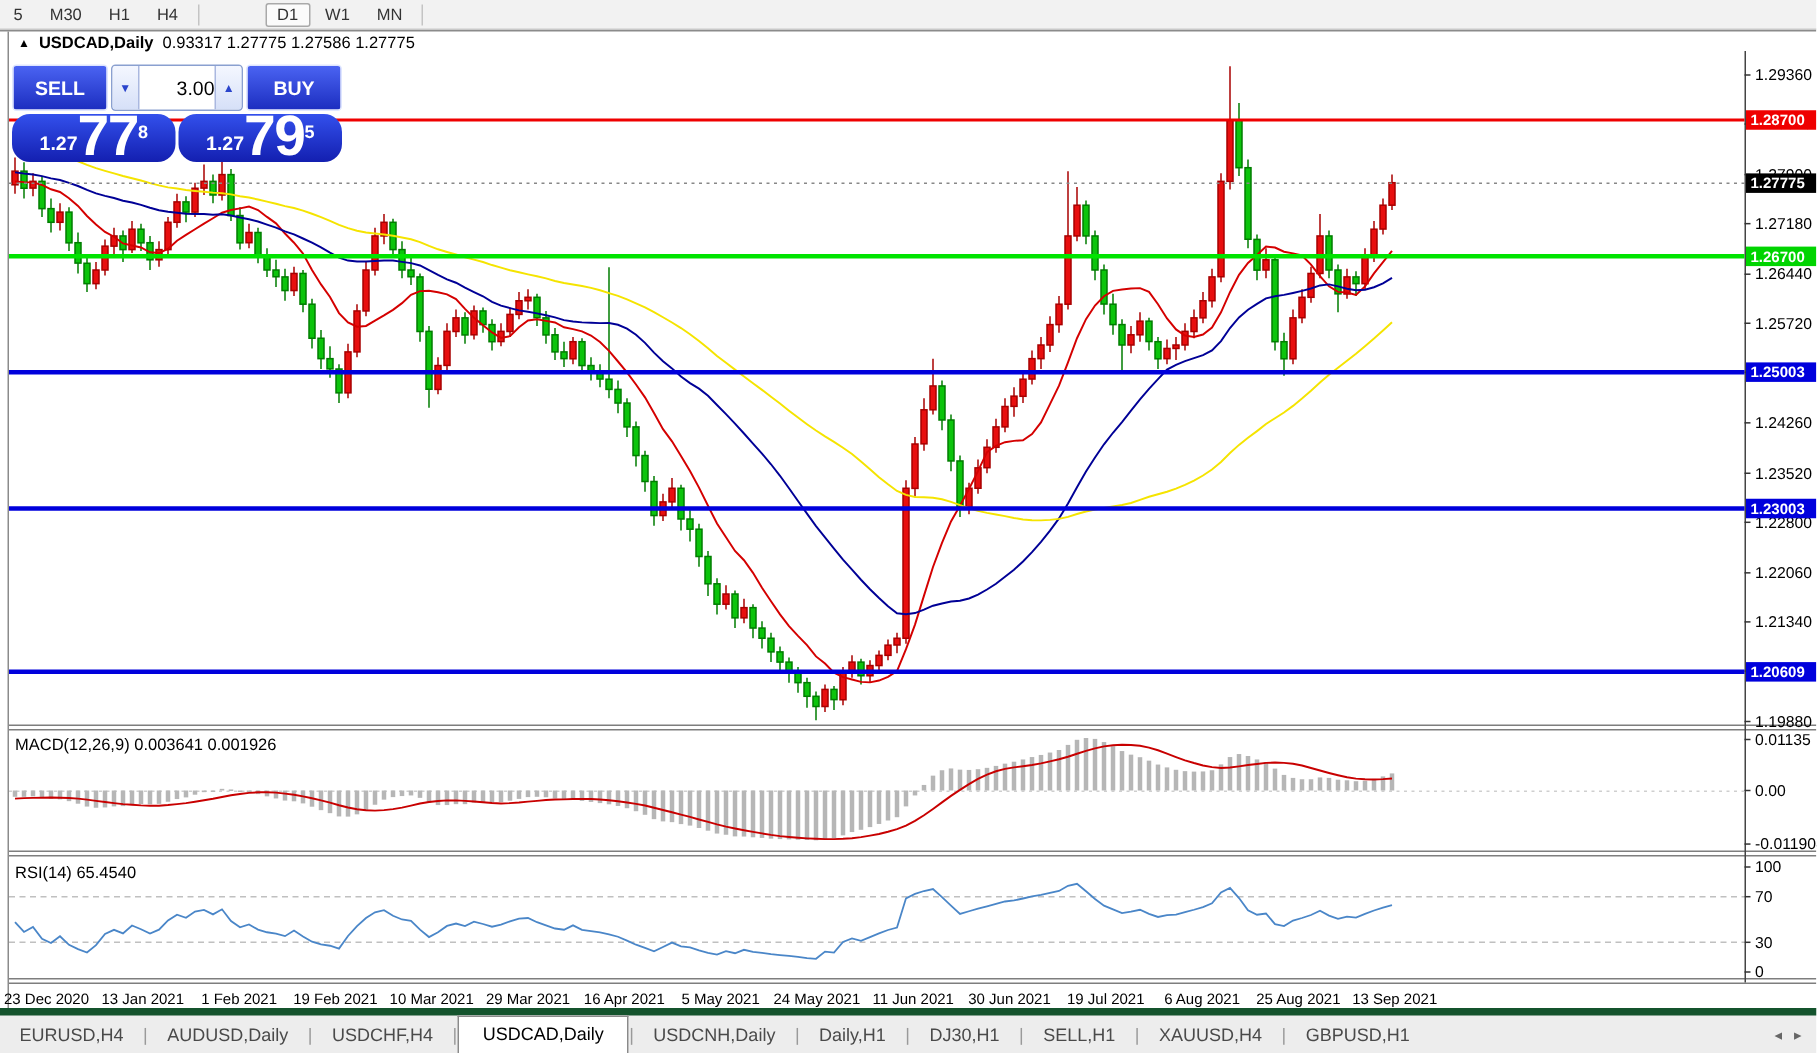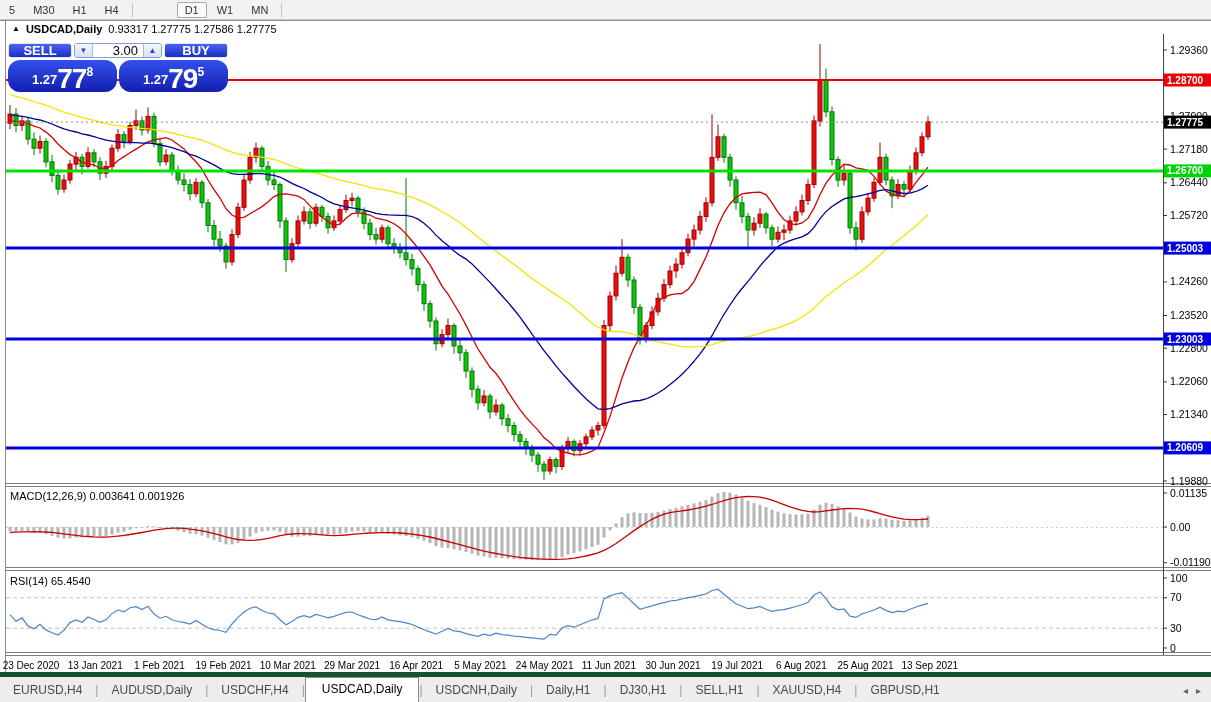--- a/index.html
+++ b/index.html
@@ -10,35 +10,35 @@
     border-bottom:1px solid #c9c9c9;display:flex;align-items:center;z-index:10;font-size:11px;color:#333;}
   .tf{padding:1px 7px;margin:0 1px;border:1px solid transparent;border-radius:2px;cursor:default;}
   .tf.active{background:#fbfbfb;border:1px solid #a9a9a9;margin-left:40px;}
   .tb-sep{width:1px;height:14px;background:#c4c4c4;margin:0 4px;}
   
   .title-row{position:absolute;top:23px;left:12px;z-index:6;font-size:11px;color:#000;display:flex;align-items:center;gap:6px;}
   .collapse{font-size:8px;line-height:8px;color:#000;cursor:default;}
   .sym{font-weight:bold;}
   
   .trade-panel{position:absolute;left:8px;top:43px;width:220px;z-index:5;}
-  .tp-row1{display:flex;height:15px;gap:2px;}
+  .tp-row1{display:flex;height:31px;gap:2px;}
   .btn-sell,.btn-buy{flex:0 0 62px;background:linear-gradient(#4a63f2,#1c2ec0);color:#fff;
     border:1px solid #dfe6ff;border-radius:3px;font-size:13px;font-weight:bold;
     display:flex;align-items:center;justify-content:center;}
   .spinner{flex:1;display:flex;border:1px solid #8aa0d0;border-radius:3px;overflow:hidden;background:#fff;}
   .spin-btn{width:17px;background:linear-gradient(#f4f7ff,#d6e0f8);color:#2a44cc;font-size:8px;
     display:flex;align-items:center;justify-content:center;}
   .spin-btn.l{border-right:1px solid #aab8e0;}
   .spin-btn.r{border-left:1px solid #aab8e0;}
-  .vol{flex:1;display:flex;align-items:center;justify-content:flex-end;padding-right:5px;font-size:13px;color:#000;}
+  .vol{flex:1;display:flex;align-items:center;justify-content:flex-end;padding-right:0;font-size:13px;color:#000;}
   .tp-row2{display:flex;height:32px;gap:2px;margin-top:2px;}
   .price-box{flex:1;background:linear-gradient(#3350ec,#131fb0);border-radius:12px;color:#fff;
     display:flex;align-items:flex-end;justify-content:center;padding-bottom:1px;}
   .p-prefix{font-size:13px;font-weight:bold;margin-bottom:4px;}
-  .p-big{font-size:28px;font-weight:bold;line-height:0.85;letter-spacing:-1px;}
+  .p-big{font-size:38px;font-weight:bold;line-height:0.85;letter-spacing:-1px;}
   .p-sup{font-size:12px;font-weight:bold;margin-bottom:12px;}
   
   .tabbar{position:absolute;left:0;bottom:0;width:1211px;height:25px;background:#ededed;
     border-top:5px solid #14532d;display:flex;align-items:flex-end;z-index:10;font-size:12px;color:#4a4a4a;}
   .tab{padding:4px 13px 5px 13px;cursor:default;white-space:nowrap;}
   .tab.active{background:#fff;border:1px solid #8a8a8a;border-bottom:none;color:#000;padding:4px 16px 6px 16px;}
   .tab-sep{color:#9a9a9a;padding:0 0 5px 0;}
   .tab-arrows{margin-left:auto;padding:0 10px 6px 0;color:#666;font-size:10px;display:flex;gap:8px;}
   svg{position:absolute;top:0;left:0;z-index:1;}
   svg text{font-family:"Liberation Sans", sans-serif;}

